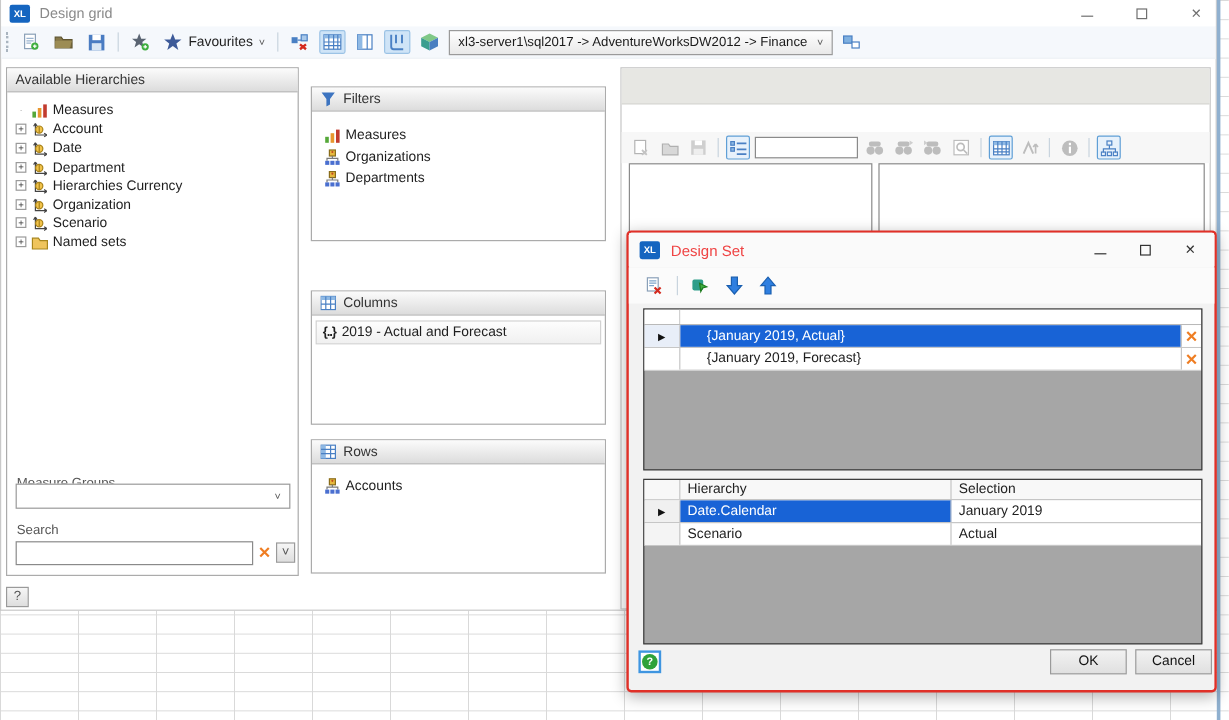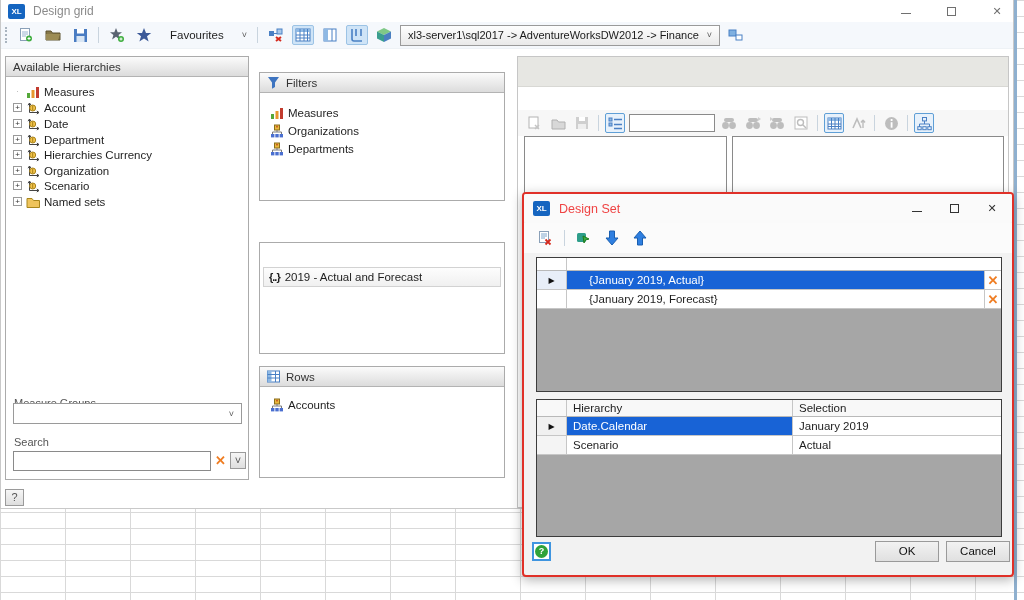--- a/index.html
+++ b/index.html
@@ -125,21 +125,21 @@
         </svg>
     </span>
     <span class="vsep"></span>
     <span class="tbtn">
       <svg width="16" height="16">
           <polygon points="7,1 8.7,5.2 13,5.2 9.6,8 10.9,12.6 7,9.8 3.1,12.6 4.4,8 1,5.2 5.3,5.2" fill="#5a6472"></polygon>
           <circle cx="12" cy="12" r="3" fill="#3fae3f"></circle>
           <path d="M12 10.5v3M10.5 12h3" stroke="#fff"></path>
         </svg>
     </span>
-    <span class="tbtn" style="width:auto;gap:18px;padding:0 3px">
+    <span class="tbtn" style="width:auto;gap:5px;padding:0 3px">
       <svg width="16" height="16">
           <polygon points="8,1 10,6 15.2,6 11,9.3 12.6,14.6 8,11.4 3.4,14.6 5,9.3 0.8,6 6,6" fill="#3d5a99"></polygon>
         </svg>
       <span style="font-size:11.5px">Favourites</span>
       <span class="chev">˅</span>
     </span>
     <span class="vsep"></span>
     <span class="tbtn">
       <svg width="16" height="16">
           <rect x="1" y="4" width="5" height="5" fill="#4a80c4"></rect>
@@ -312,20 +312,28 @@
           <path d="M7 6v2M2.5 10V8h9v2" stroke="#7a7a7a" fill="none"></path>
           <rect x="1" y="10" width="3.4" height="3.4" fill="#4a6fd0"></rect>
           <rect x="5.3" y="10" width="3.4" height="3.4" fill="#4a6fd0"></rect>
           <rect x="9.6" y="10" width="3.4" height="3.4" fill="#4a6fd0"></rect>
         </svg>
       <span>Departments</span>
     </div>
   </div>
 
   <div class="panel" style="left:258px;top:242px;width:246px;height:112px">
+    <div class="phead">
+      <svg width="13" height="13">
+          <rect x="0.5" y="1" width="12" height="11" fill="#fff" stroke="#4a80c4"></rect>
+          <rect x="0.5" y="1" width="12" height="3" fill="#8fb9e4"></rect>
+          <path d="M4.5 1v11M8.5 1v11M0.5 7.5h12" stroke="#4a80c4"></path>
+        </svg>
+      <span>Columns</span>
+    </div>
     <div class="setitem" style="top:24px">
       <span class="setbrace">{..}</span>
       <span>2019 - Actual and Forecast</span>
     </div>
   </div>
 
   <div class="panel" style="left:258px;top:366px;width:246px;height:112px">
     <div class="phead">
       <svg width="13" height="13">
           <rect x="0.5" y="1" width="12" height="11" fill="#fff" stroke="#4a80c4"></rect>

